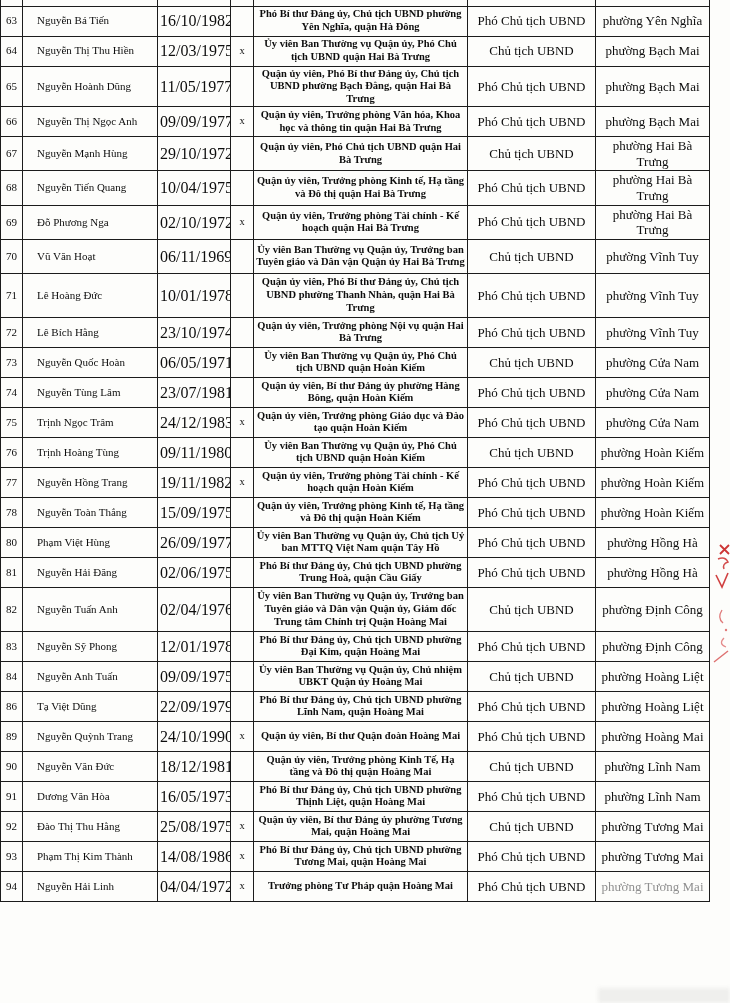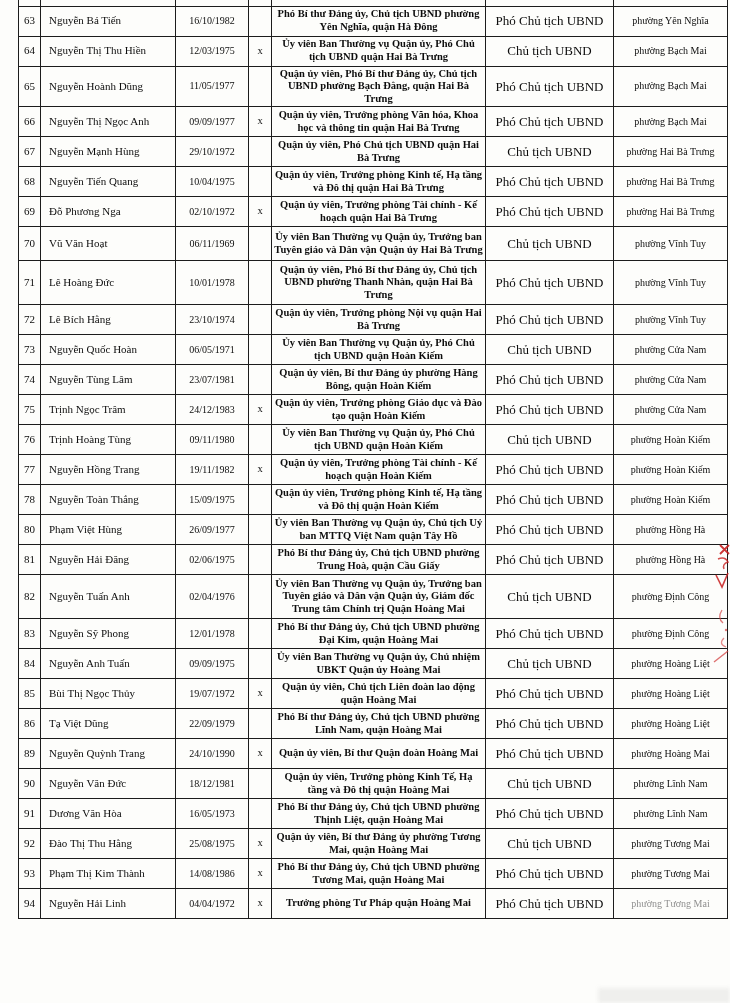--- a/index.html
+++ b/index.html
@@ -8,42 +8,41 @@
     width:730px;height:1003px;
     overflow:hidden;
     background:#fdfdfb;
     font-family:"Liberation Serif","DejaVu Serif",serif;
     color:#0d0d0d;
   }
   table.officials{
     border-collapse:collapse;
     table-layout:fixed;
     width:709px;
-    margin-left:18px;
   }
   td{
     border:1px solid #1c1c1c;
     vertical-align:middle;
     text-align:center;
     padding:1px 2px;
     overflow:hidden;
     line-height:1.2;
   }
   tr{height:30px;}
   tr.h2{height:34px;}
   tr.h3{height:44px;}
   tr.clip-row{height:6px;}
   tr.clip-row td{border-top:none;padding:0;}
   .c-no{font-size:11px;}
-  .c-name{font-size:11px;text-align:left;padding-left:8px;}
-  .c-dob{font-size:10px;}
+  .c-name{font-size:11px;text-align:left;padding-left:14px;}
+  .c-dob{font-size:16px;}
   .c-mark{font-size:10.5px;}
   .c-pos{font-size:10.5px;font-weight:bold;}
   .c-newpos{font-size:13px;}
-  .c-ward{font-size:10px;}
+  .c-ward{font-size:13px;}
   td.faded{color:#8f8f8f;}
   .red-marks{position:absolute;pointer-events:none;}
   .fade-overlay{
     position:absolute;
     left:612px;top:947px;width:114px;height:47px;
     background:linear-gradient(180deg,rgba(253,253,251,0.10) 0%,rgba(253,253,251,0.55) 45%,rgba(253,253,251,0.65) 100%);
     pointer-events:none;
   }
   .corner-smudge{
     position:absolute;
@@ -261,29 +260,20 @@
         <tr>
           <td class="c-no">84</td>
           <td class="c-name">Nguyễn Anh Tuấn</td>
           <td class="c-dob">09/09/1975</td>
           <td class="c-mark"></td>
           <td class="c-pos">Ủy viên Ban Thường vụ Quận ủy, Chủ nhiệm UBKT Quận ủy Hoàng Mai</td>
           <td class="c-newpos">Chủ tịch UBND</td>
           <td class="c-ward">phường Hoàng Liệt</td>
         </tr>
         <tr>
-          <td class="c-no">85</td>
-          <td class="c-name">Bùi Thị Ngọc Thủy</td>
-          <td class="c-dob">19/07/1972</td>
-          <td class="c-mark">x</td>
-          <td class="c-pos">Quận ủy viên, Chủ tịch Liên đoàn lao động quận Hoàng Mai</td>
-          <td class="c-newpos">Phó Chủ tịch UBND</td>
-          <td class="c-ward">phường Hoàng Liệt</td>
-        </tr>
-        <tr>
           <td class="c-no">86</td>
           <td class="c-name">Tạ Việt Dũng</td>
           <td class="c-dob">22/09/1979</td>
           <td class="c-mark"></td>
           <td class="c-pos">Phó Bí thư Đảng ủy, Chủ tịch UBND phường Lĩnh Nam, quận Hoàng Mai</td>
           <td class="c-newpos">Phó Chủ tịch UBND</td>
           <td class="c-ward">phường Hoàng Liệt</td>
         </tr>
         <tr>
           <td class="c-no">89</td>

